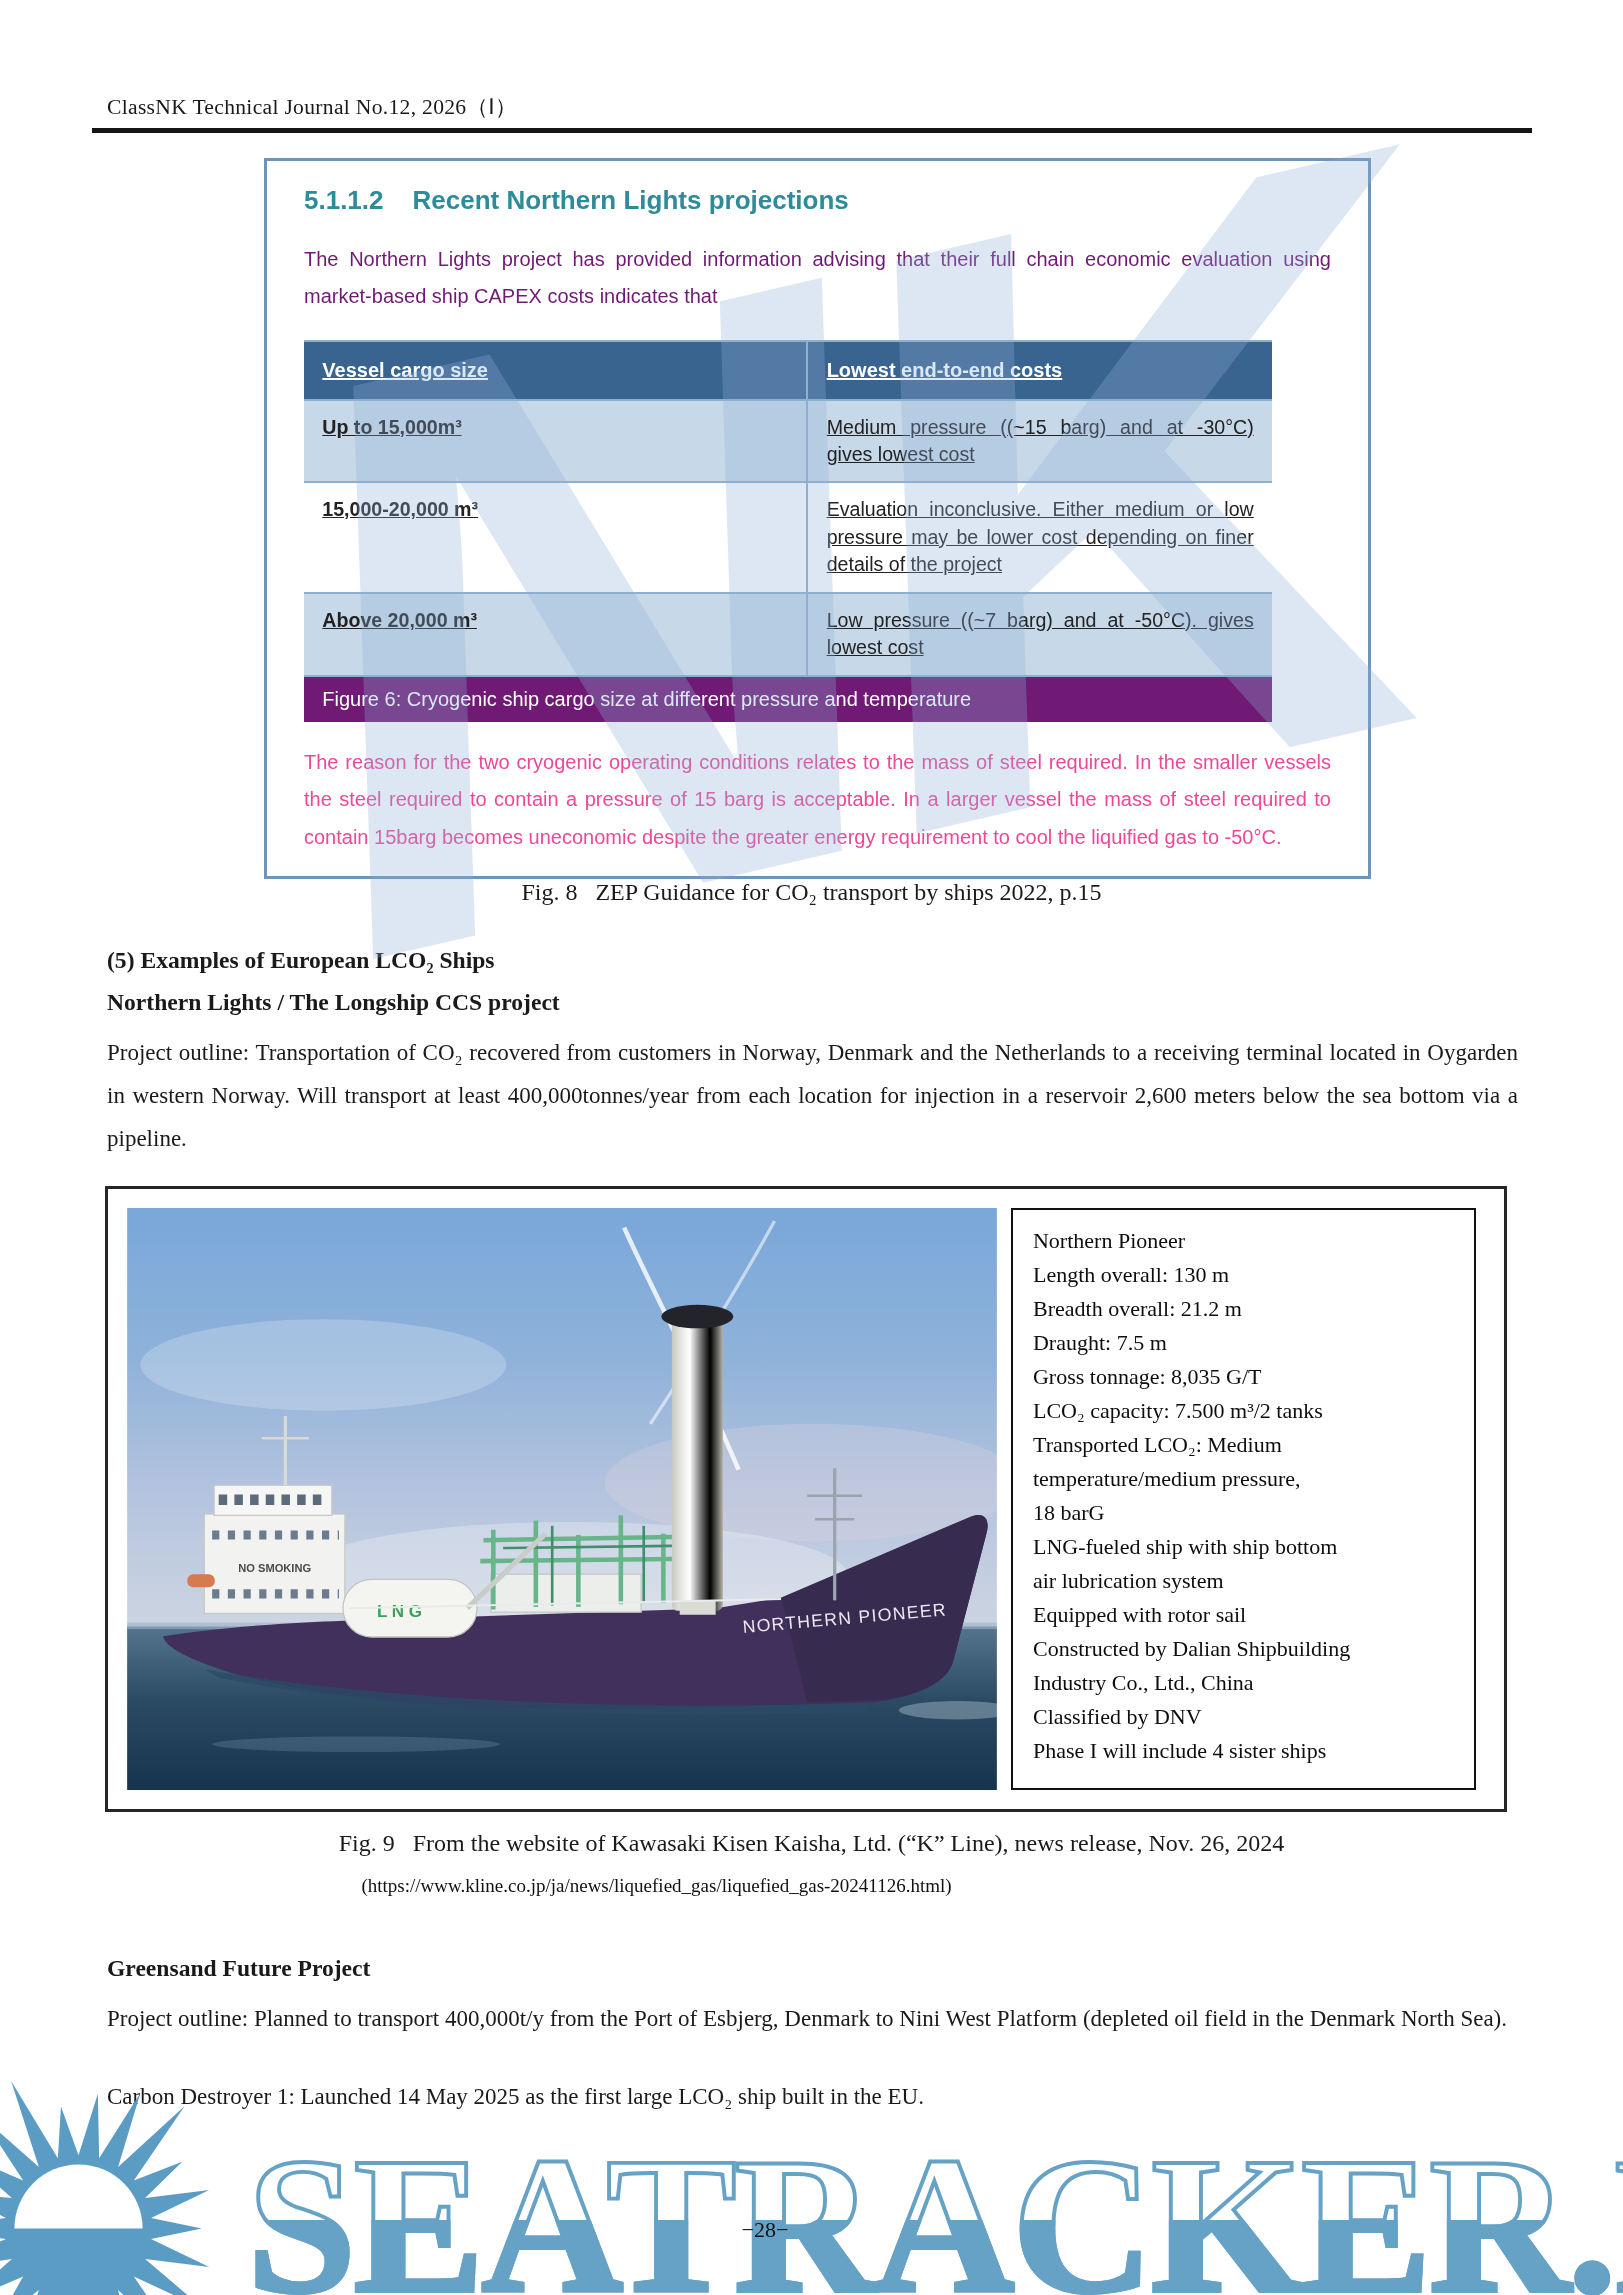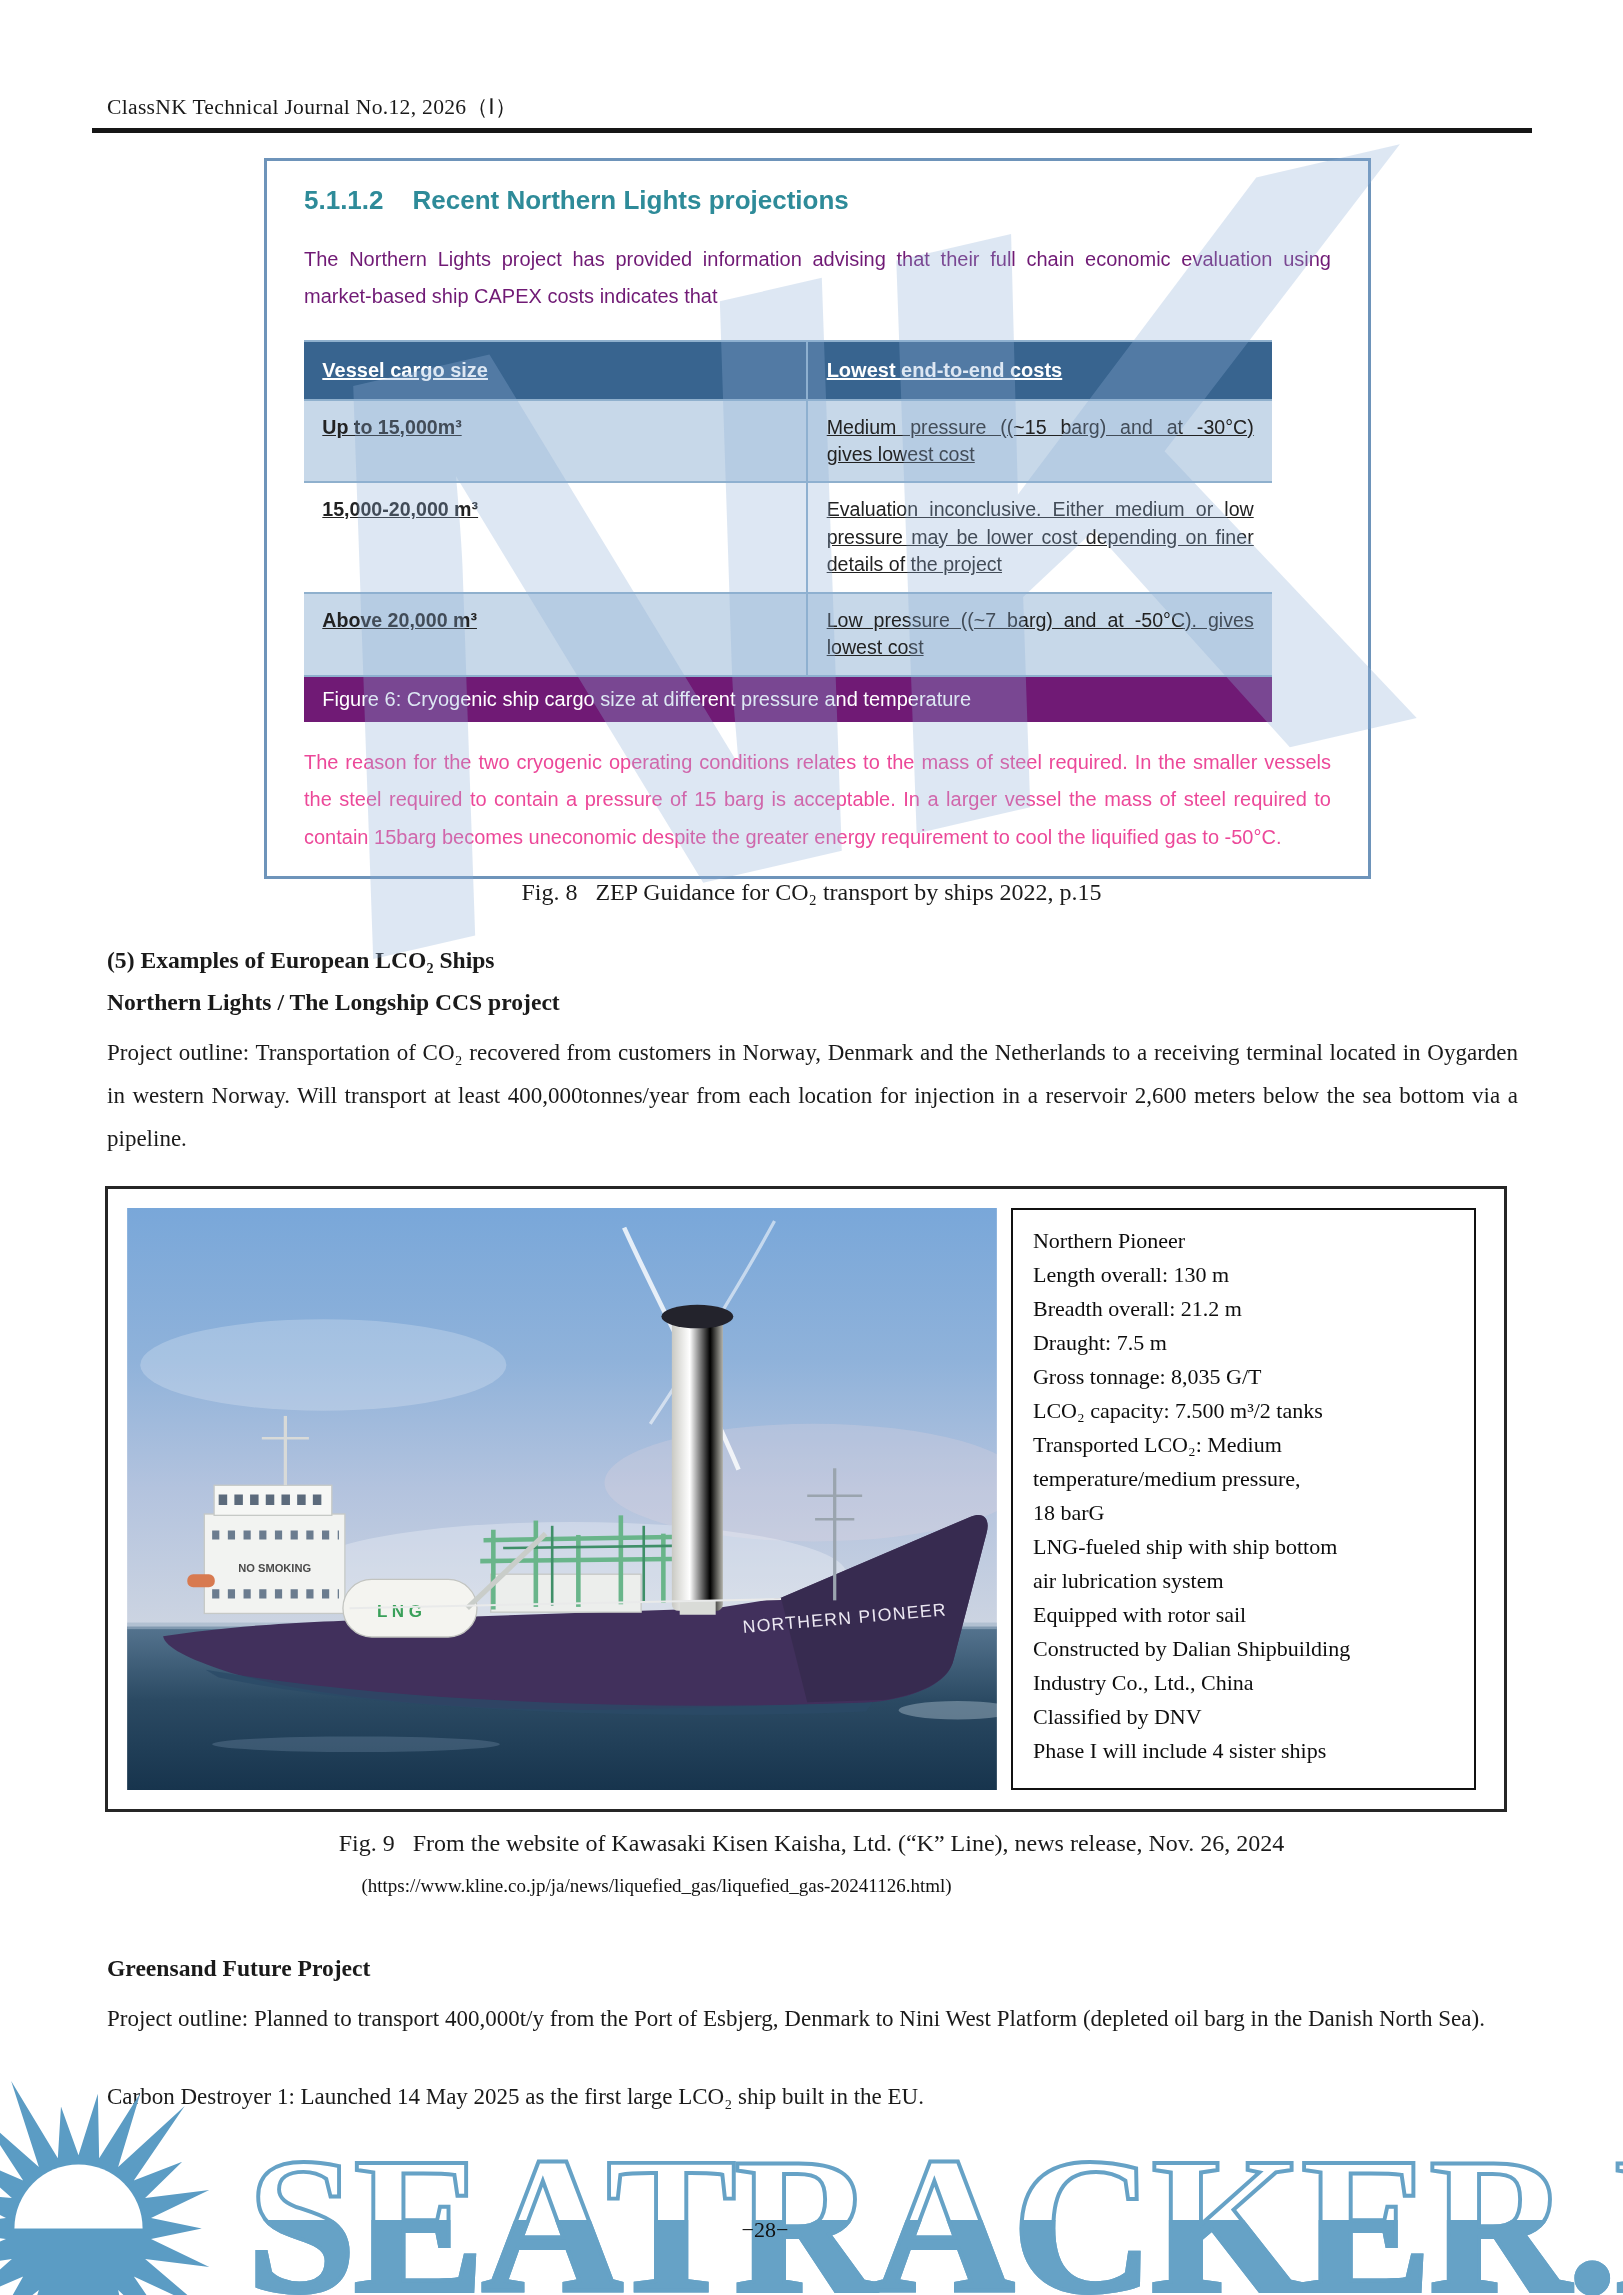--- a/index.html
+++ b/index.html
@@ -215,21 +215,21 @@
 Constructed by Dalian Shipbuilding
 Industry Co., Ltd., China
 Classified by DNV
 Phase I will include 4 sister ships</div>
   </div>
 
   <div class="abs serif fig-caption" id="fig9-caption">Fig. 9   From the website of Kawasaki Kisen Kaisha, Ltd. (“K” Line), news release, Nov. 26, 2024</div>
   <div class="abs serif" id="fig9-url">(https://www.kline.co.jp/ja/news/liquefied_gas/liquefied_gas-20241126.html)</div>
 
   <div class="abs serif bodycol" id="greensand-heading">Greensand Future Project</div>
-  <div class="abs serif bodycol" id="greensand-para">Project outline: Planned to transport 400,000t/y from the Port of Esbjerg, Denmark to Nini West Platform (depleted oil barg in the Danish North Sea).</div>
+  <div class="abs serif bodycol" id="greensand-para">Project outline: Planned to transport 400,000t/y from the Port of Esbjerg, Denmark to Nini West Platform (depleted oil field in the Denmark North Sea).</div>
   <div class="abs serif bodycol" id="greensand-line2">Carbon Destroyer 1: Launched 14 May 2025 as the first large LCO₂ ship built in the EU.</div>
 
   <div class="abs serif" id="page-number">−28−</div>
 
   <div class="abs" id="wm-center">NK</div>
   <div class="abs" id="wm-bottom">SEATRACKER.RU</div>
   <svg class="abs" id="sun-wm" viewBox="0 0 500 500">
     <polygon points="438.5,250.0 360.9,265.9 449.9,308.7 351.9,296.5 441.9,373.4 334.6,323.3 412.4,437.4 310.6,344.2 328.3,421.4 281.6,357.5 279.6,456.2 250.0,362.0 217.5,475.8 218.4,357.5 147.0,475.6 189.4,344.2 126.6,392.4 165.4,323.3 74.8,362.6 148.1,296.5 31.1,314.3 139.1,265.9 2.0,250.0 139.1,234.1 69.2,196.9 148.1,203.5 74.8,137.4 165.4,176.7 100.6,77.6 189.4,155.8 147.0,24.4 218.4,142.5 223.2,63.4 250.0,138.0 279.6,43.8 281.6,142.5 344.8,42.5 310.6,155.8 412.4,62.6 334.6,176.7 408.6,148.1 351.9,203.5 449.9,191.3 360.9,234.1" fill="#5b9cc4"></polygon>
     <path d="M152,250 A98,98 0 0 1 348,250 Z" fill="#ffffff"></path>
   </svg>

